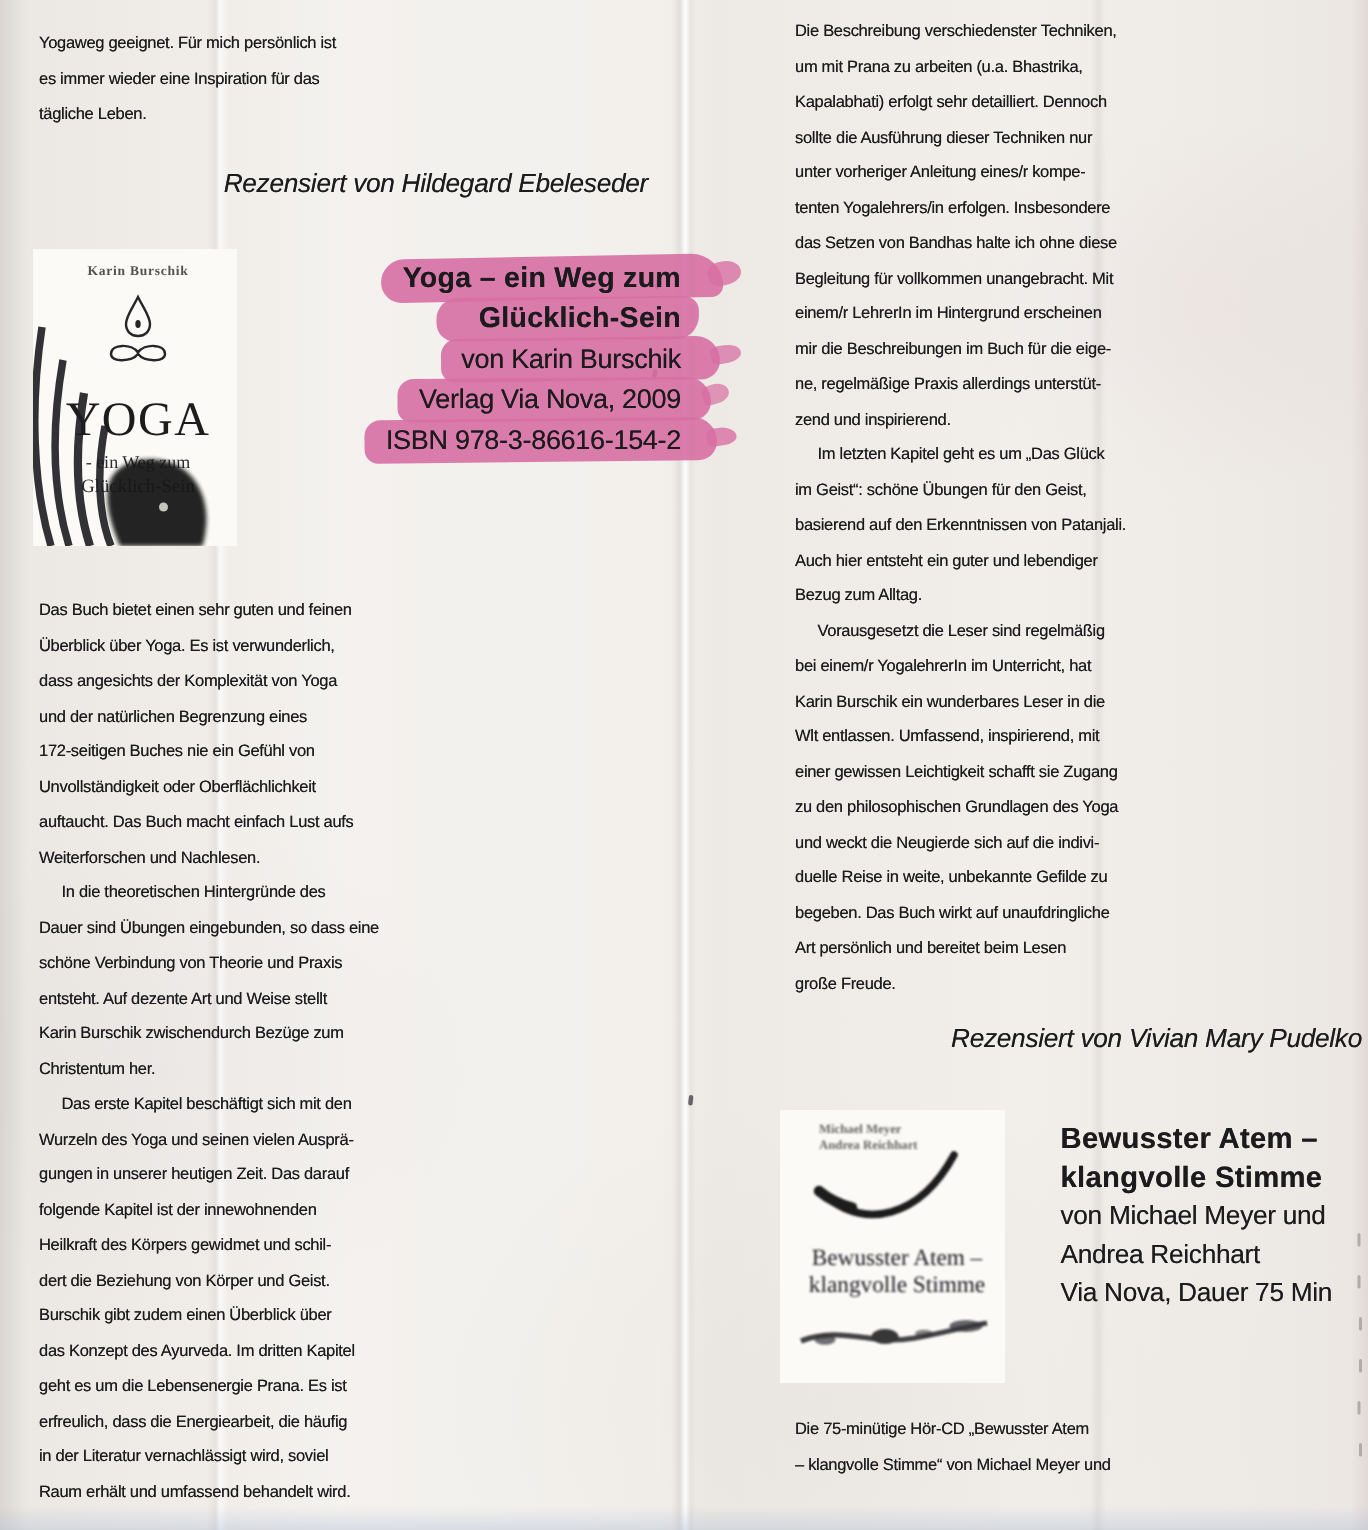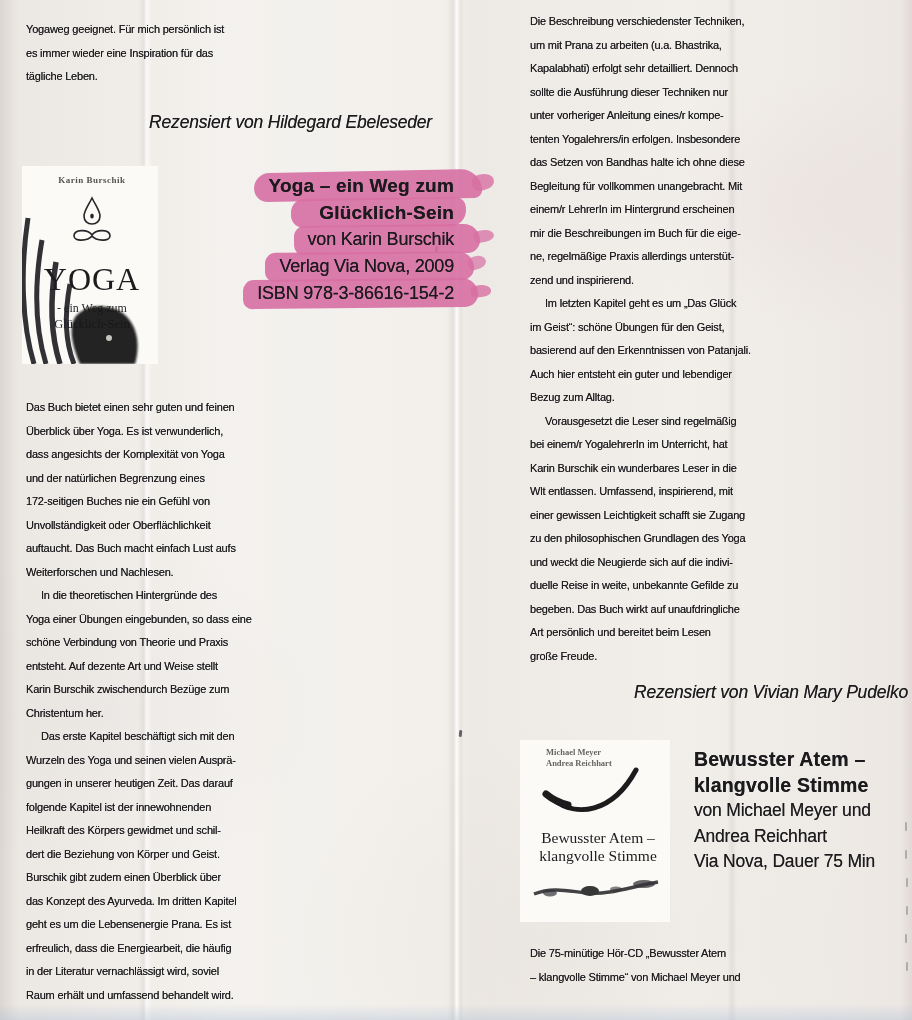--- a/index.html
+++ b/index.html
@@ -53,21 +53,21 @@
   .hl-row:nth-child(2) .hl::after{display:none;}
   .hl-row:nth-child(3) .hl::before{transform:rotate(-0.7deg);right:-22px;}
   .hl-row:nth-child(3) .hl::after{right:-36px;top:4px;width:20px;height:12px;border-radius:40% 80% 70% 30%;transform:rotate(-10deg);opacity:.75;}
   .hl-row:nth-child(4) .hl::before{transform:rotate(-0.4deg);right:-16px;}
   .hl-row:nth-child(4) .hl::after{right:-28px;top:3px;width:18px;height:13px;border-radius:45% 75% 65% 35%;transform:rotate(-18deg);opacity:.7;}
   .hl-row:nth-child(5) .hl::before{transform:rotate(-0.6deg);right:-20px;}
   .hl-row:nth-child(5) .hl::after{right:-33px;top:5px;width:20px;height:12px;border-radius:40% 80% 60% 40%;transform:rotate(-8deg);opacity:.8;}
 
   
   .cover1{left:22px;top:166px;width:136px;height:198px;}
-  .cd-row{left:520px;top:740px;display:flex;align-items:flex-start;}
+  .cd-row{left:520px;top:740px;display:flex;align-items:flex-start;gap:13px;}
   .cd-cover{width:150px;height:182px;flex:0 0 auto;}
   .cd-info{margin-left:24px;padding-top:6px;}
   .cd-title{font-weight:700;font-size:19.5px;line-height:26px;letter-spacing:.2px;
     text-shadow:0 0 .4px rgba(22,21,25,.8);}
   .cd-info .tline{height:25.5px;line-height:25.5px;font-size:17.5px;letter-spacing:-0.2px;
     text-shadow:0 0 .4px rgba(22,21,25,.7);}
 </style>
 </head>
 <body>
 
@@ -142,21 +142,21 @@
         <div class="tline">Überblick über Yoga. Es ist verwunderlich,</div>
         <div class="tline">dass angesichts der Komplexität von Yoga</div>
         <div class="tline">und der natürlichen Begrenzung eines</div>
         <div class="tline">172-seitigen Buches nie ein Gefühl von</div>
         <div class="tline">Unvollständigkeit oder Oberflächlichkeit</div>
         <div class="tline">auftaucht. Das Buch macht einfach Lust aufs</div>
         <div class="tline">Weiterforschen und Nachlesen.</div>
       </div>
     <div class="para indent">
         <div class="tline">In die theoretischen Hintergründe des</div>
-        <div class="tline">Yoga einer Übungen eingebunden, so dass eine</div>
+        <div class="tline">Dauer sind Übungen eingebunden, so dass eine</div>
         <div class="tline">schöne Verbindung von Theorie und Praxis</div>
         <div class="tline">entsteht. Auf dezente Art und Weise stellt</div>
         <div class="tline">Karin Burschik zwischendurch Bezüge zum</div>
         <div class="tline">Christentum her.</div>
       </div>
     <div class="para indent">
         <div class="tline">Das erste Kapitel beschäftigt sich mit den</div>
         <div class="tline">Wurzeln des Yoga und seinen vielen Ausprä-</div>
         <div class="tline">gungen in unserer heutigen Zeit. Das darauf</div>
         <div class="tline">folgende Kapitel ist der innewohnenden</div>

